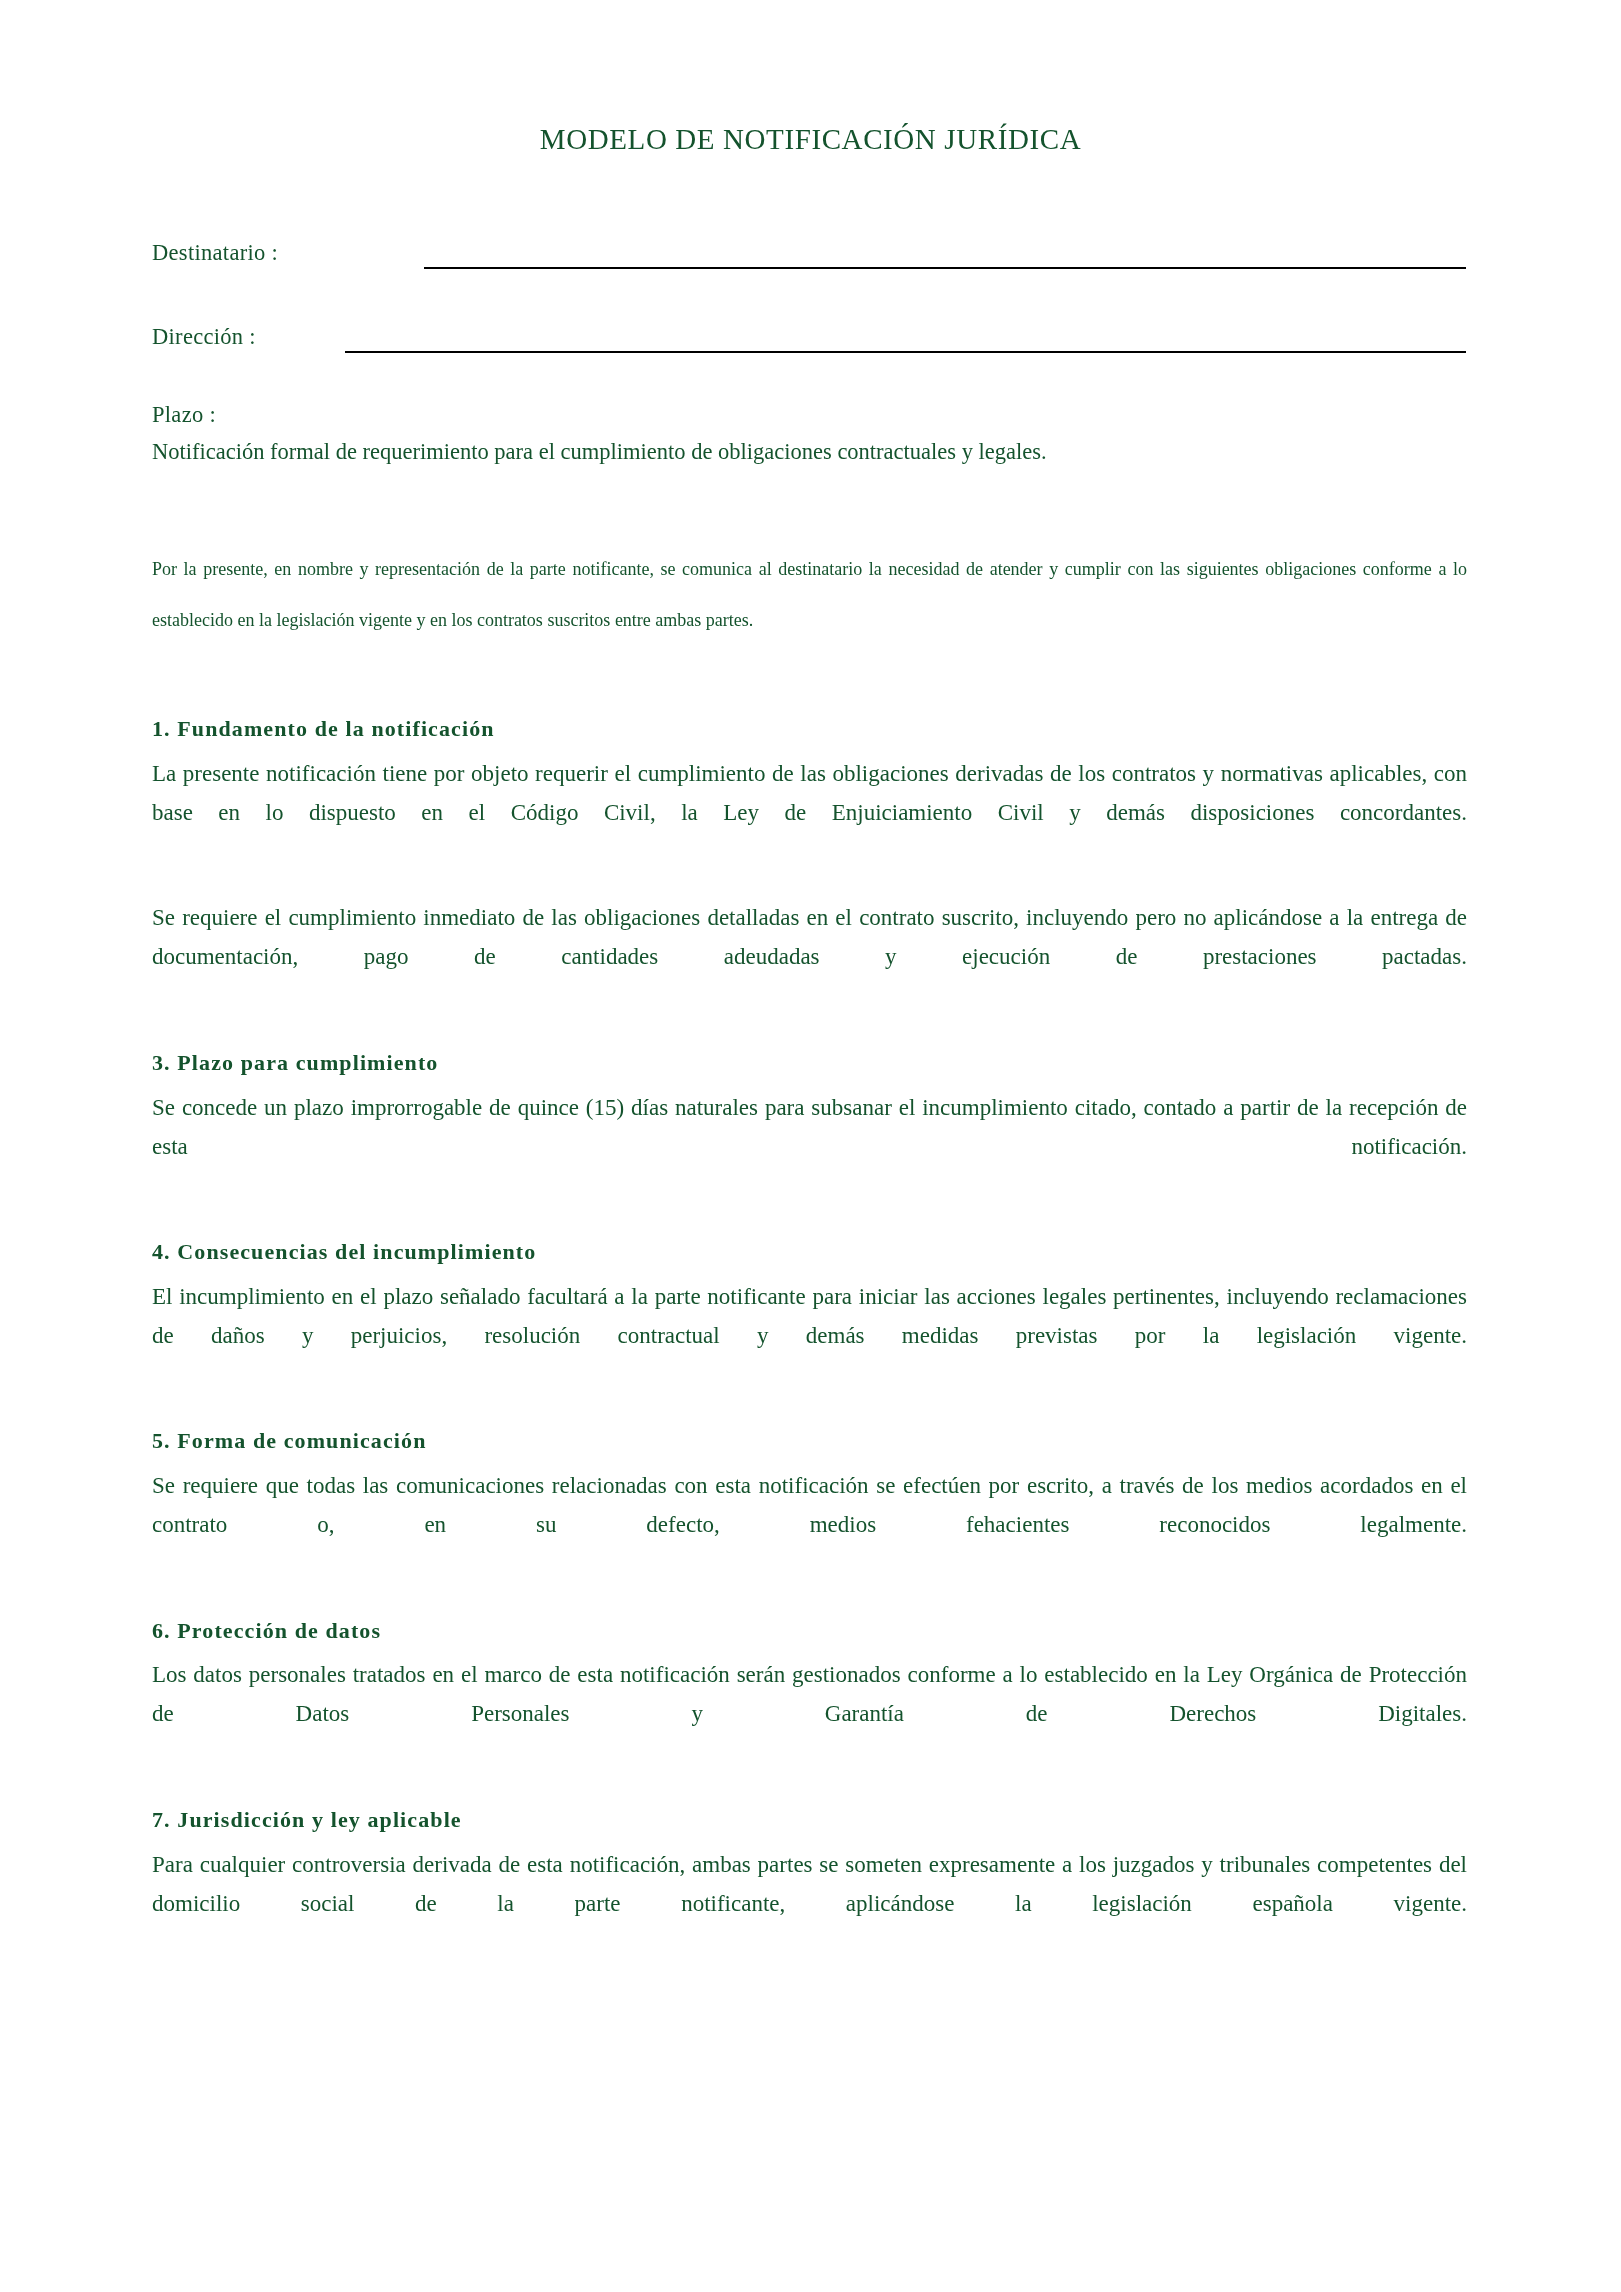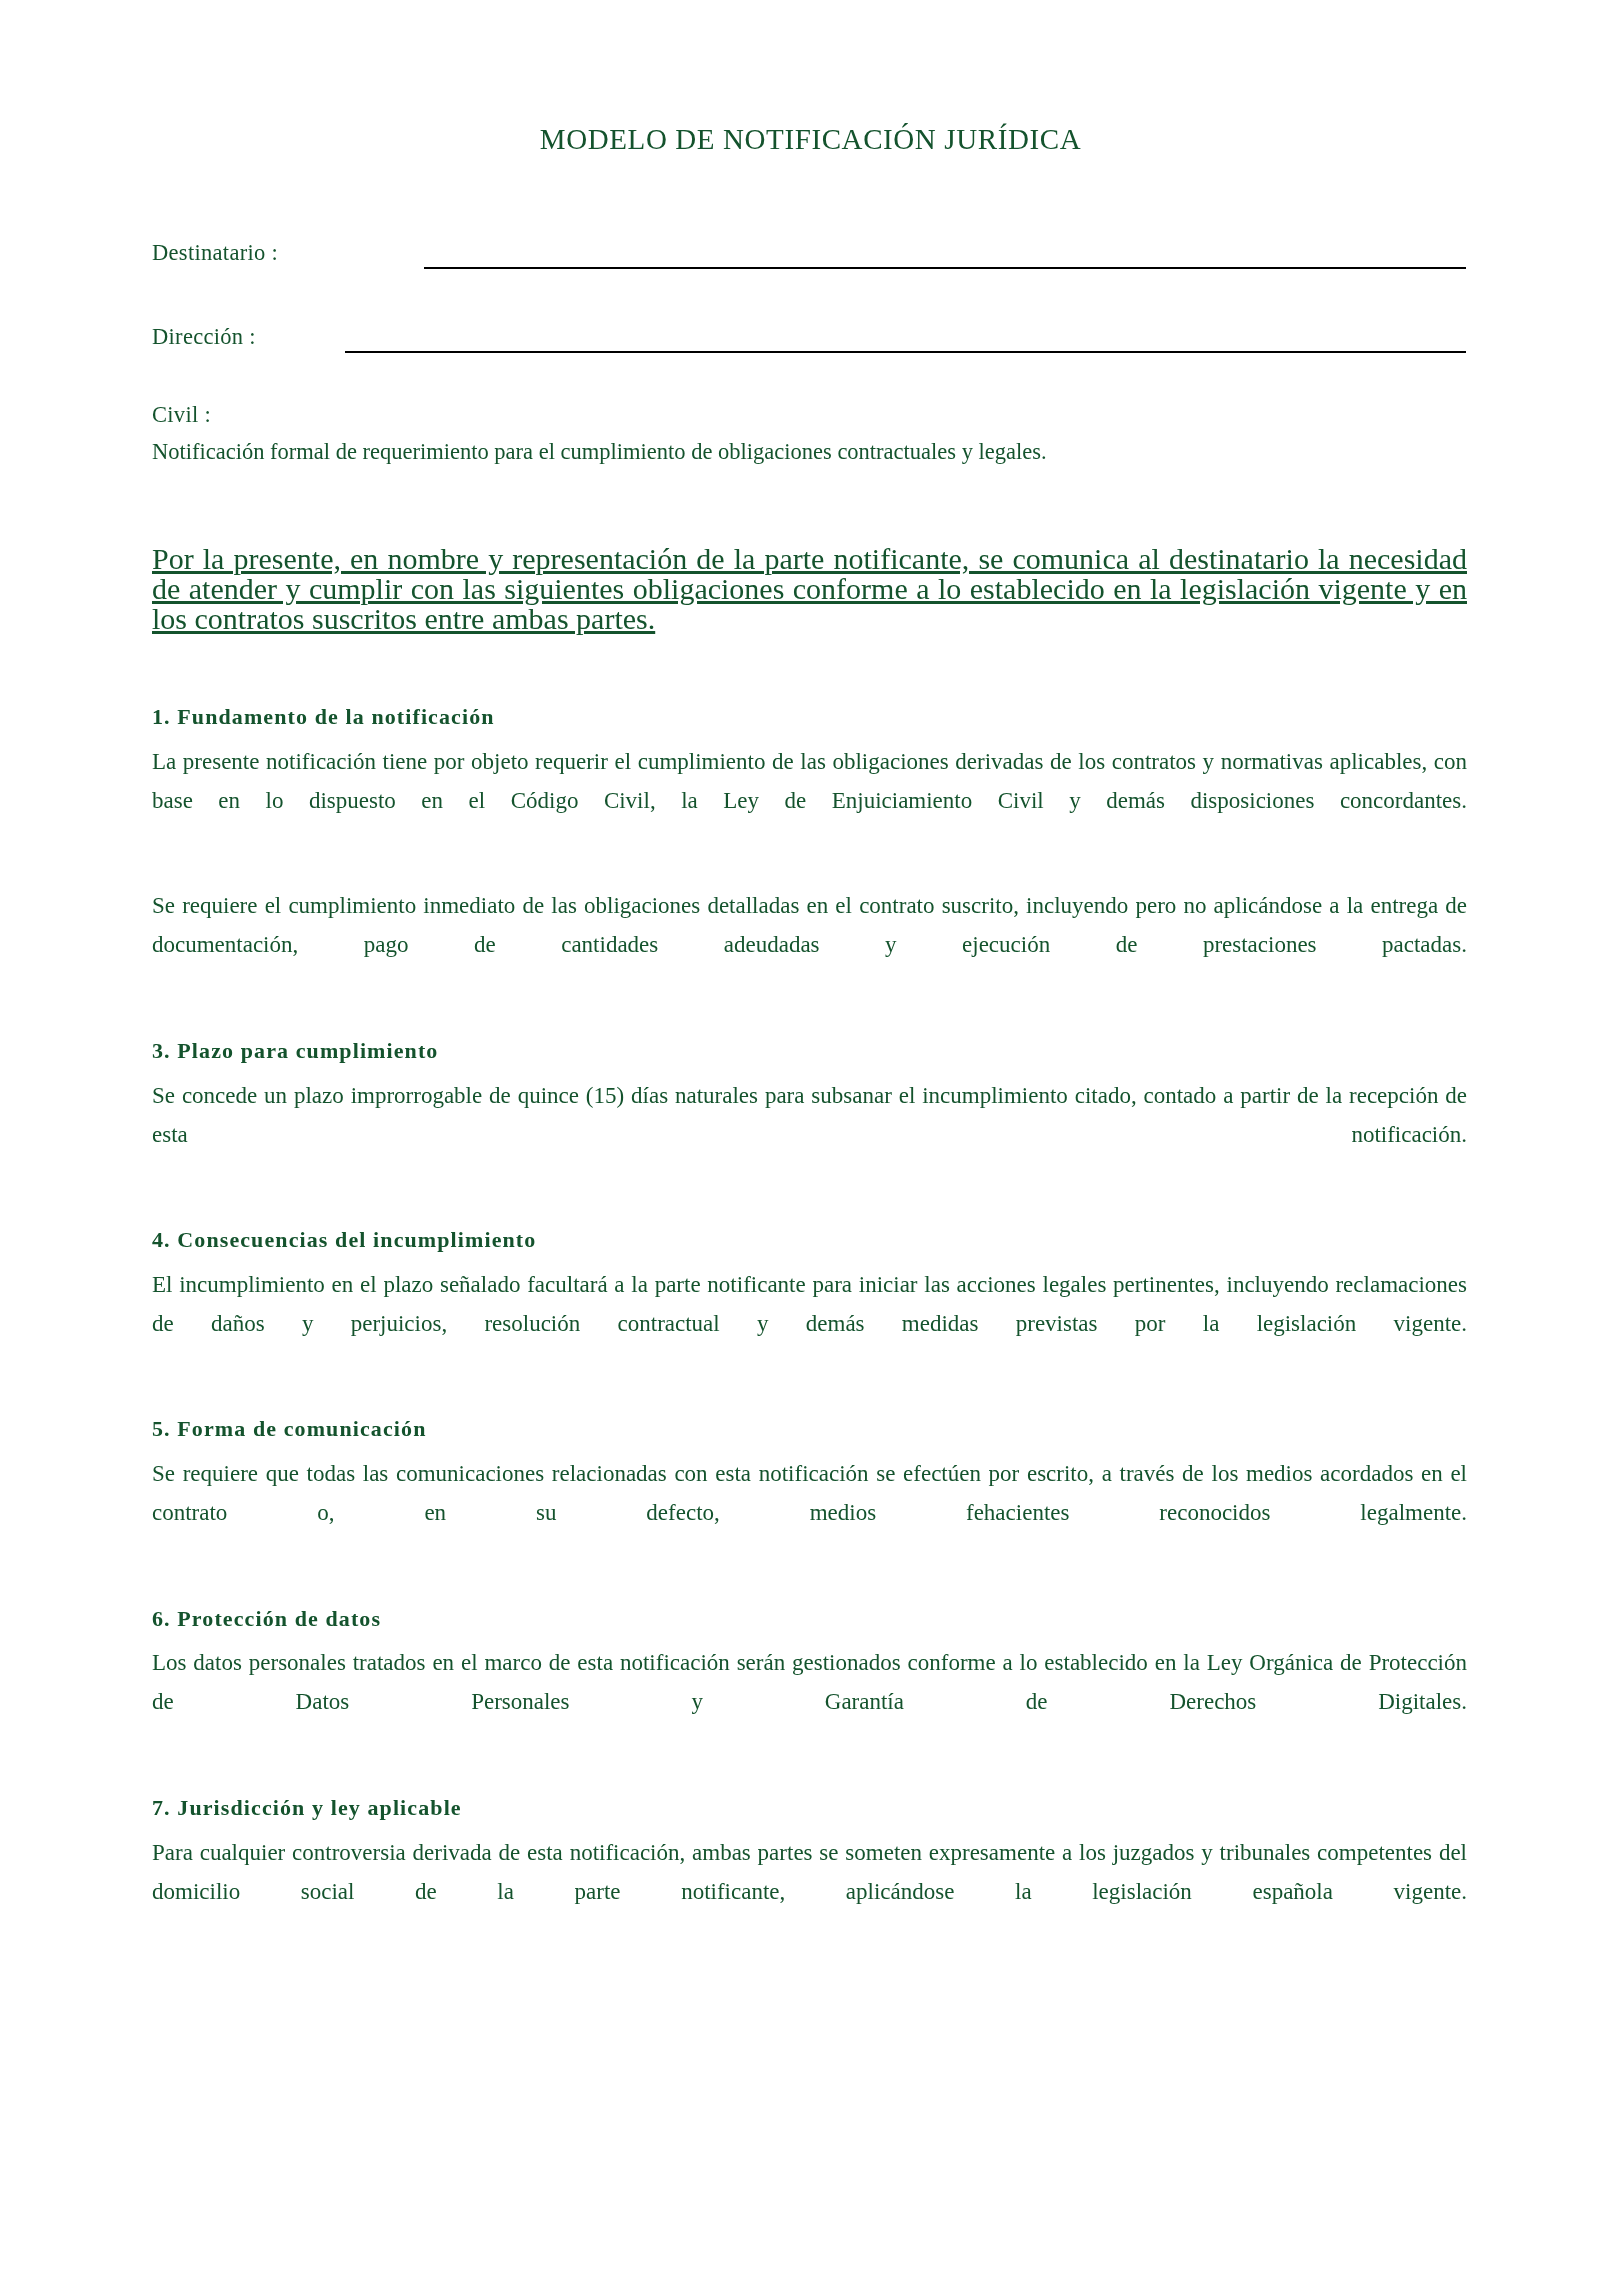--- a/index.html
+++ b/index.html
@@ -85,26 +85,25 @@
     margin: 0 0 0 0;
   }
 
   .subject-text {
     font-size: 22.5px;
     line-height: 37px;
     margin: 0;
   }
 
   .intro {
-    font-size: 30px;
-    line-height: 30px;
+    font-size: 18px;
+    line-height: 51px;
     margin: 74px 0 0 0;
     text-align: justify;
     text-justify: inter-word;
-    text-decoration: underline;
   }
 
   .sections {
     margin-top: 63px;
   }
 
   .section {
     margin-bottom: 27.4px;
   }
   .section:last-child { margin-bottom: 0; }
@@ -142,21 +141,21 @@
     <span class="field-rule"></span>
   </div>
 
   <div class="field-row address">
     <span class="field-label">Dirección :</span>
     <span class="field-rule"></span>
   </div>
 
   <div class="content">
 
-    <p class="subject-label">Civil :</p>
+    <p class="subject-label">Plazo :</p>
 
     <p class="subject-text">Notificación formal de requerimiento para el cumplimiento de obligaciones contractuales y legales.</p>
 
     <p class="intro">Por la presente, en nombre y representación de la parte notificante, se comunica al destinatario la necesidad de atender y cumplir con las siguientes obligaciones conforme a lo establecido en la legislación vigente y en los contratos suscritos entre ambas partes.</p>
 
     <div class="sections">
 
       <div class="section">
         <p class="section-heading">1. Fundamento de la notificación</p>
         <p class="section-body">La presente notificación tiene por objeto requerir el cumplimiento de las obligaciones derivadas de los contratos y normativas aplicables, con base en lo dispuesto en el Código Civil, la Ley de Enjuiciamiento Civil y demás disposiciones concordantes.</p>

